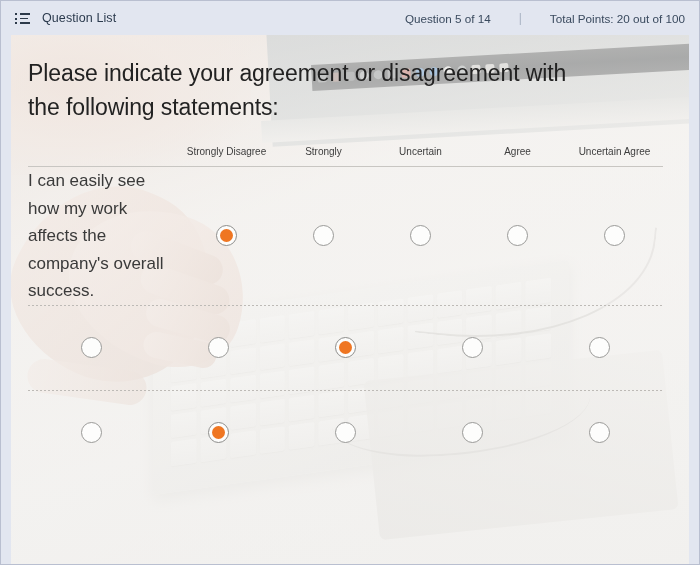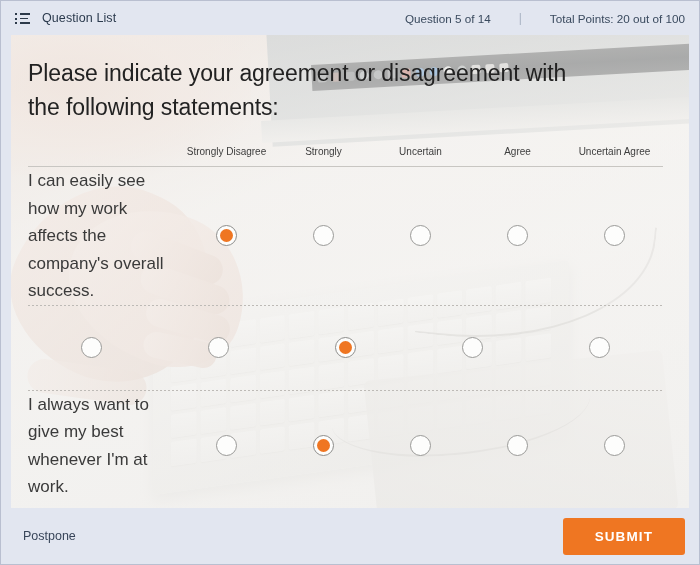--- a/index.html
+++ b/index.html
@@ -533,21 +533,20 @@
               <span class="radio"></span>
             </div>
           <div class="row-cell">
               <span class="radio"></span>
             </div>
         </div>
 
         <div class="rule-dotted"></div>
 
         <div class="matrix-row">
-          <div class="row-label">I always want to give my best whenever I'm at work.</div>
           <div class="row-cell">
               <span class="radio"></span>
             </div>
           <div class="row-cell">
               <span class="radio selected"></span>
             </div>
           <div class="row-cell">
               <span class="radio"></span>
             </div>
           <div class="row-cell">
@@ -555,18 +554,14 @@
             </div>
           <div class="row-cell">
               <span class="radio"></span>
             </div>
         </div>
 
       </div>
     </div>
   </div>
 
-  <div class="footer">
-    <span class="postpone">Postpone</span>
-    <button class="submit">SUBMIT</button>
-  </div>
 
 </div>
 
 </body></html>

